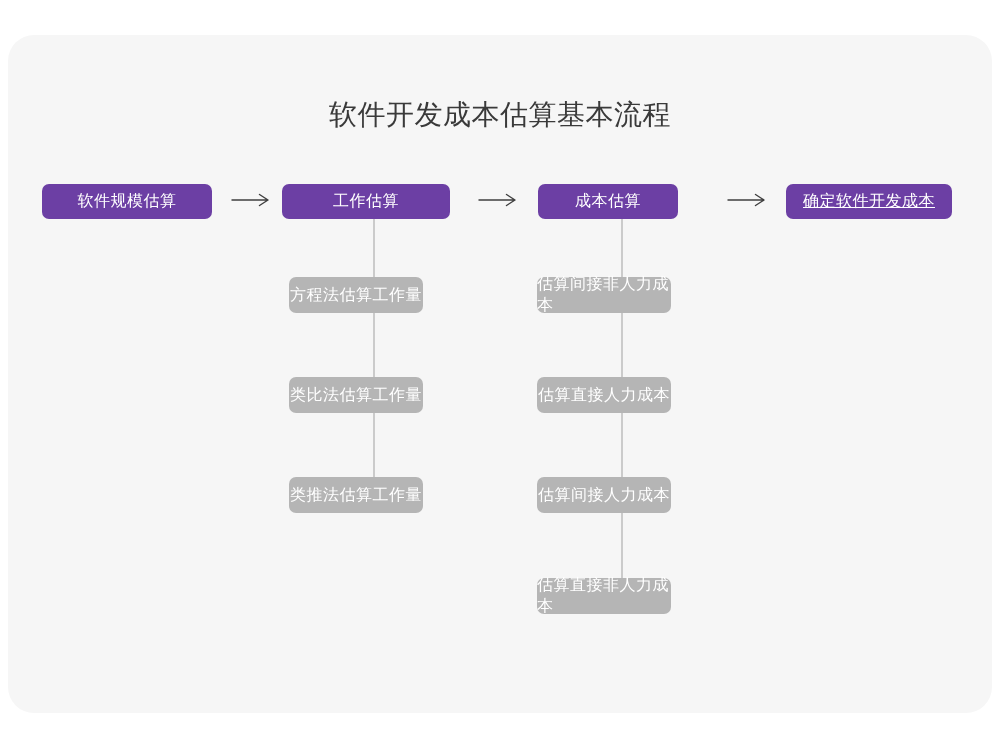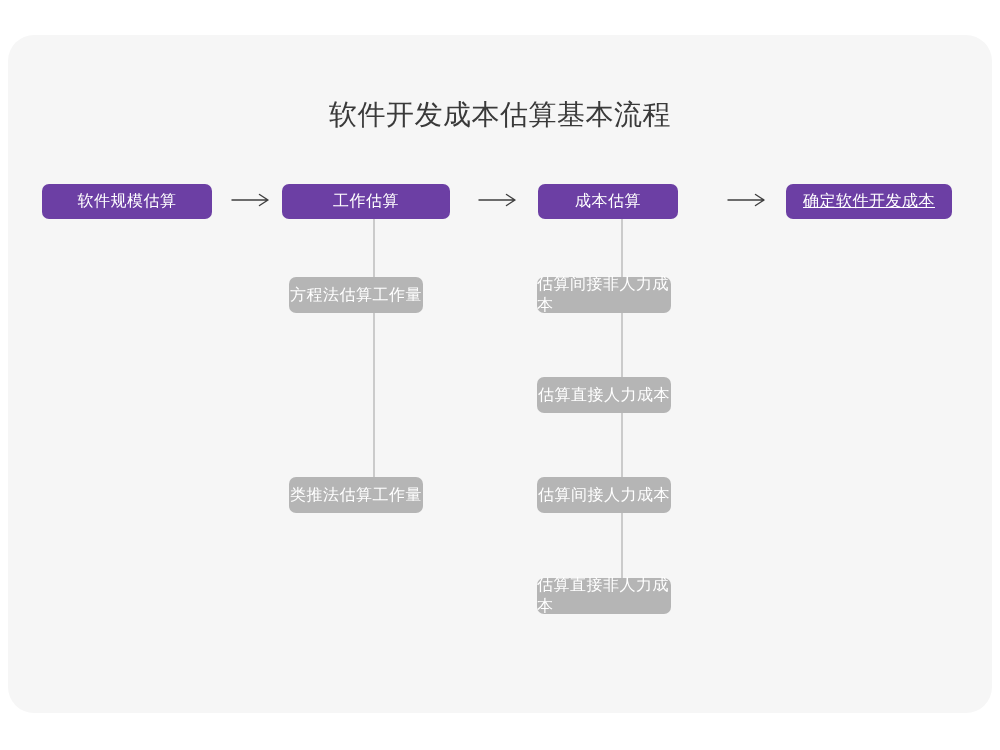--- a/index.html
+++ b/index.html
@@ -109,20 +109,21 @@
       <path d="M1 8 H36 M28.5 2.5 L37 8 L28.5 13.5" fill="none" stroke="#3F3F3F" stroke-width="1.4" stroke-linecap="round" stroke-linejoin="round"></path>
     </svg>
   </div>
 
   <div class="node stage stage-4">确定软件开发成本</div>
 
   <div class="vline vline-effort"></div>
   <div class="vline vline-cost"></div>
 
   <div class="node sub col-effort row-1">方程法估算工作量</div>
+  <div class="node sub col-effort row-2">类比法估算工作量</div>
   <div class="node sub col-effort row-3">类推法估算工作量</div>
 
   <div class="node sub col-cost row-1">估算间接非人力成本</div>
   <div class="node sub col-cost row-2">估算直接人力成本</div>
   <div class="node sub col-cost row-3">估算间接人力成本</div>
   <div class="node sub col-cost row-4">估算直接非人力成本</div>
 
 </div>
 
 </body></html>

